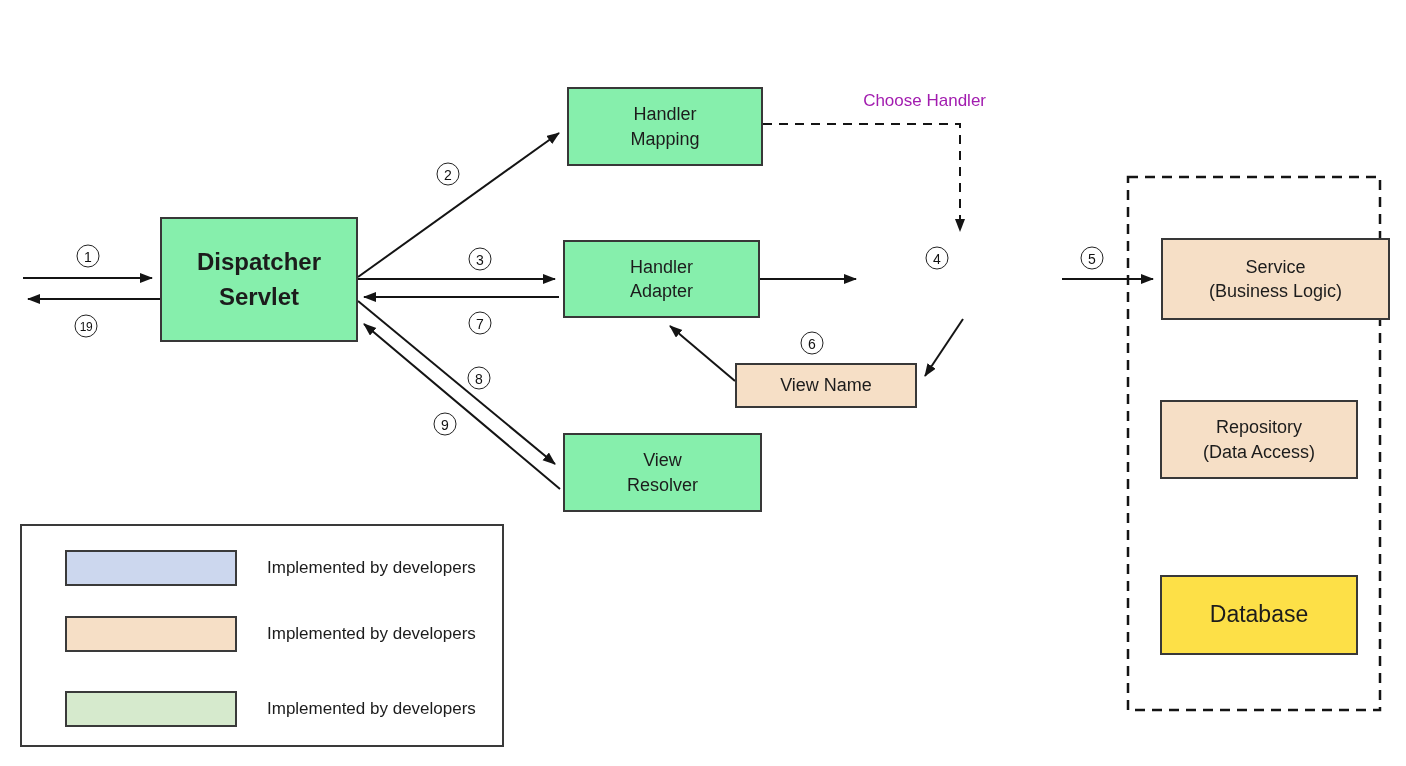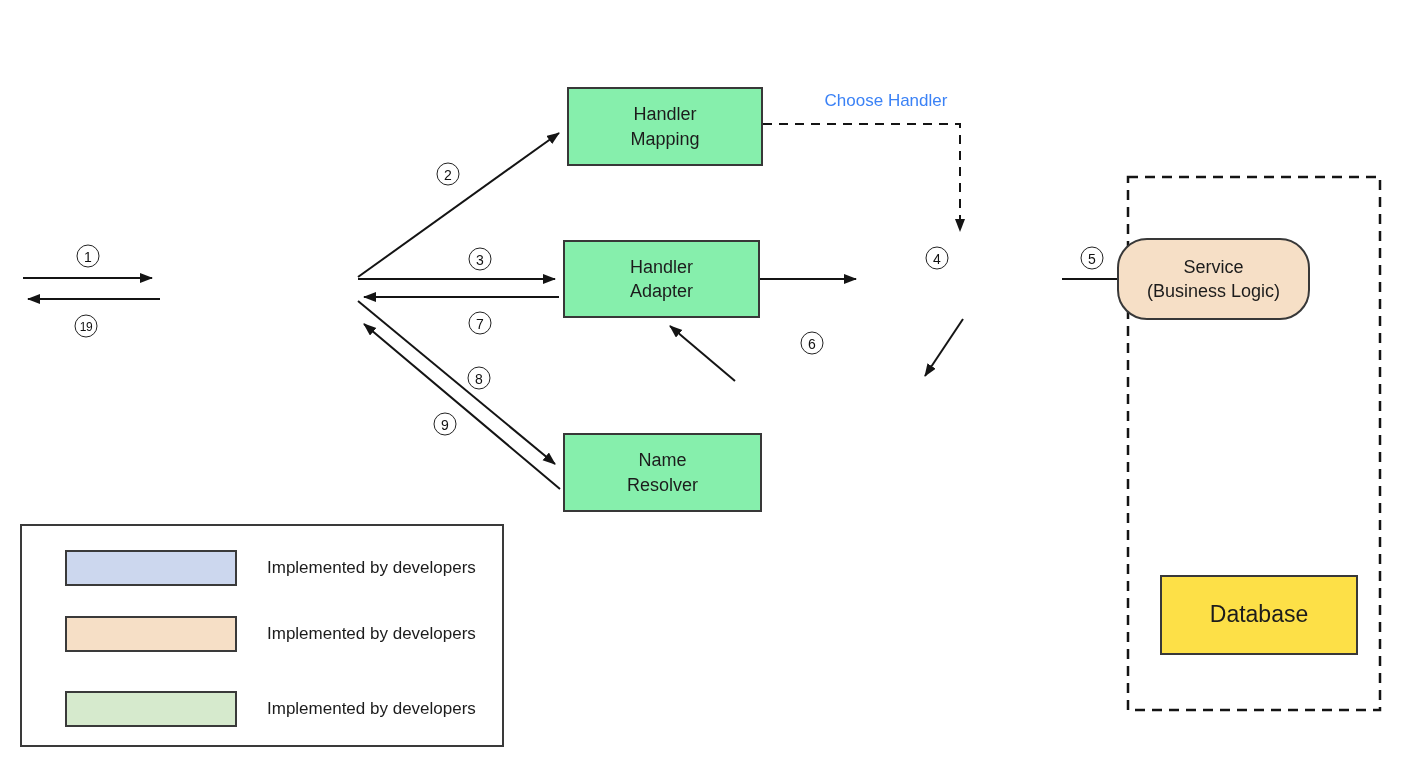--- a/index.html
+++ b/index.html
@@ -18,21 +18,21 @@
   .tan{background:#f6dfc6;}
   .green{background:#fde047;}
   .n-dispatcher{font-weight:bold;font-size:24px;line-height:1.45;}
   .n-database{font-size:23px;}
   .step{
     position:absolute;width:23px;height:23px;border:1.6px solid #222;border-radius:50%;
     display:flex;align-items:center;justify-content:center;font-size:14px;
     transform:translate(-50%,-50%);background:#fff;box-sizing:border-box;color:#111;
   }
   .step.wide{font-size:12px;letter-spacing:-0.5px;}
-  .annot{position:absolute;font-size:17px;text-align:center;color:#3b82f6;}
+  .annot{position:absolute;font-size:17px;text-align:right;color:#a21caf;}
   .legend{
     position:absolute;left:20px;top:524px;width:484px;height:223px;
     border:2px solid #3a3a3a;box-sizing:border-box;background:#fff;
   }
   .legend-swatch{
     position:absolute;left:43px;width:172px;height:36px;
     border:2px solid #3a3a3a;box-sizing:border-box;
   }
   .legend-label{
     position:absolute;left:245px;font-size:17px;transform:translateY(-50%);
@@ -60,35 +60,46 @@
       <line x1="560" y1="489" x2="364" y2="324" marker-end="url(#ah)"></line>
       <line x1="760" y1="279" x2="856" y2="279" marker-end="url(#ah)"></line>
       <line x1="1062" y1="279" x2="1153" y2="279" marker-end="url(#ah)"></line>
       <line x1="735" y1="381" x2="670" y2="326" marker-end="url(#ah)"></line>
       <line x1="963" y1="319" x2="925" y2="376" marker-end="url(#ah)"></line>
       <path d="M763,124 L960,124 L960,231" stroke-dasharray="9 7" marker-end="url(#ah)"></path>
       <rect x="1128" y="177" width="252" height="533" stroke-width="2.5" stroke-dasharray="10 7"></rect>
     </g>
   </svg>
 
+  <div class="node blue n-dispatcher" style="left:160px;top:217px;width:198px;height:125px;">
+    <span>Dispatcher
+Servlet</span>
+  </div>
   <div class="node blue" style="left:567px;top:87px;width:196px;height:79px;">
     <span>Handler
 Mapping</span>
   </div>
   <div class="node blue" style="left:563px;top:240px;width:197px;height:78px;">
     <span>Handler
 Adapter</span>
   </div>
+  <div class="node tan" style="left:735px;top:363px;width:182px;height:45px;">
+    <span>View Name</span>
+  </div>
   <div class="node blue" style="left:563px;top:433px;width:199px;height:79px;">
-    <span>Name
+    <span>View
 Resolver</span>
   </div>
-  <div class="node tan" style="left:1117px;top:238px;width:193px;height:82px;border-radius:30px;">
+  <div class="node tan" style="left:1161px;top:238px;width:229px;height:82px;">
     <span>Service
 (Business Logic)</span>
+  </div>
+  <div class="node tan" style="left:1160px;top:400px;width:198px;height:79px;">
+    <span>Repository
+(Data Access)</span>
   </div>
   <div class="node green n-database" style="left:1160px;top:575px;width:198px;height:80px;">
     <span>Database</span>
   </div>
 
   <div class="annot" style="left:786px;top:91px;width:200px;">Choose Handler</div>
 
   <div class="step" style="left:88px;top:256px;">1</div>
   <div class="step" style="left:448px;top:174px;">2</div>
   <div class="step" style="left:480px;top:259px;">3</div>

